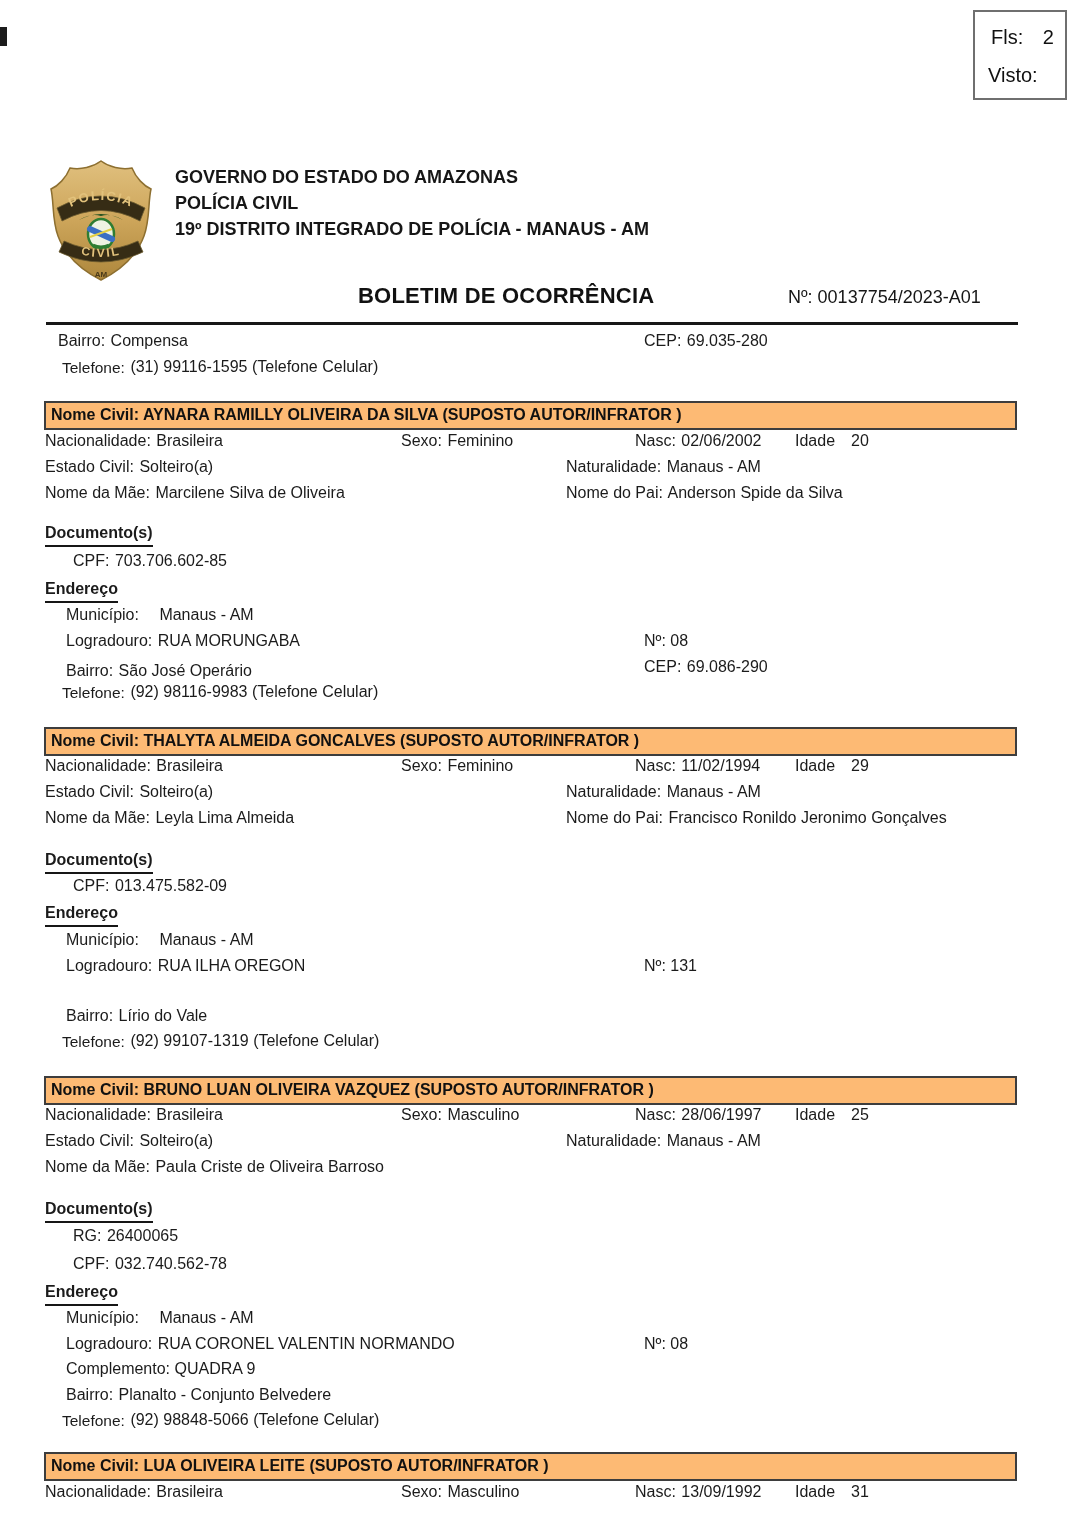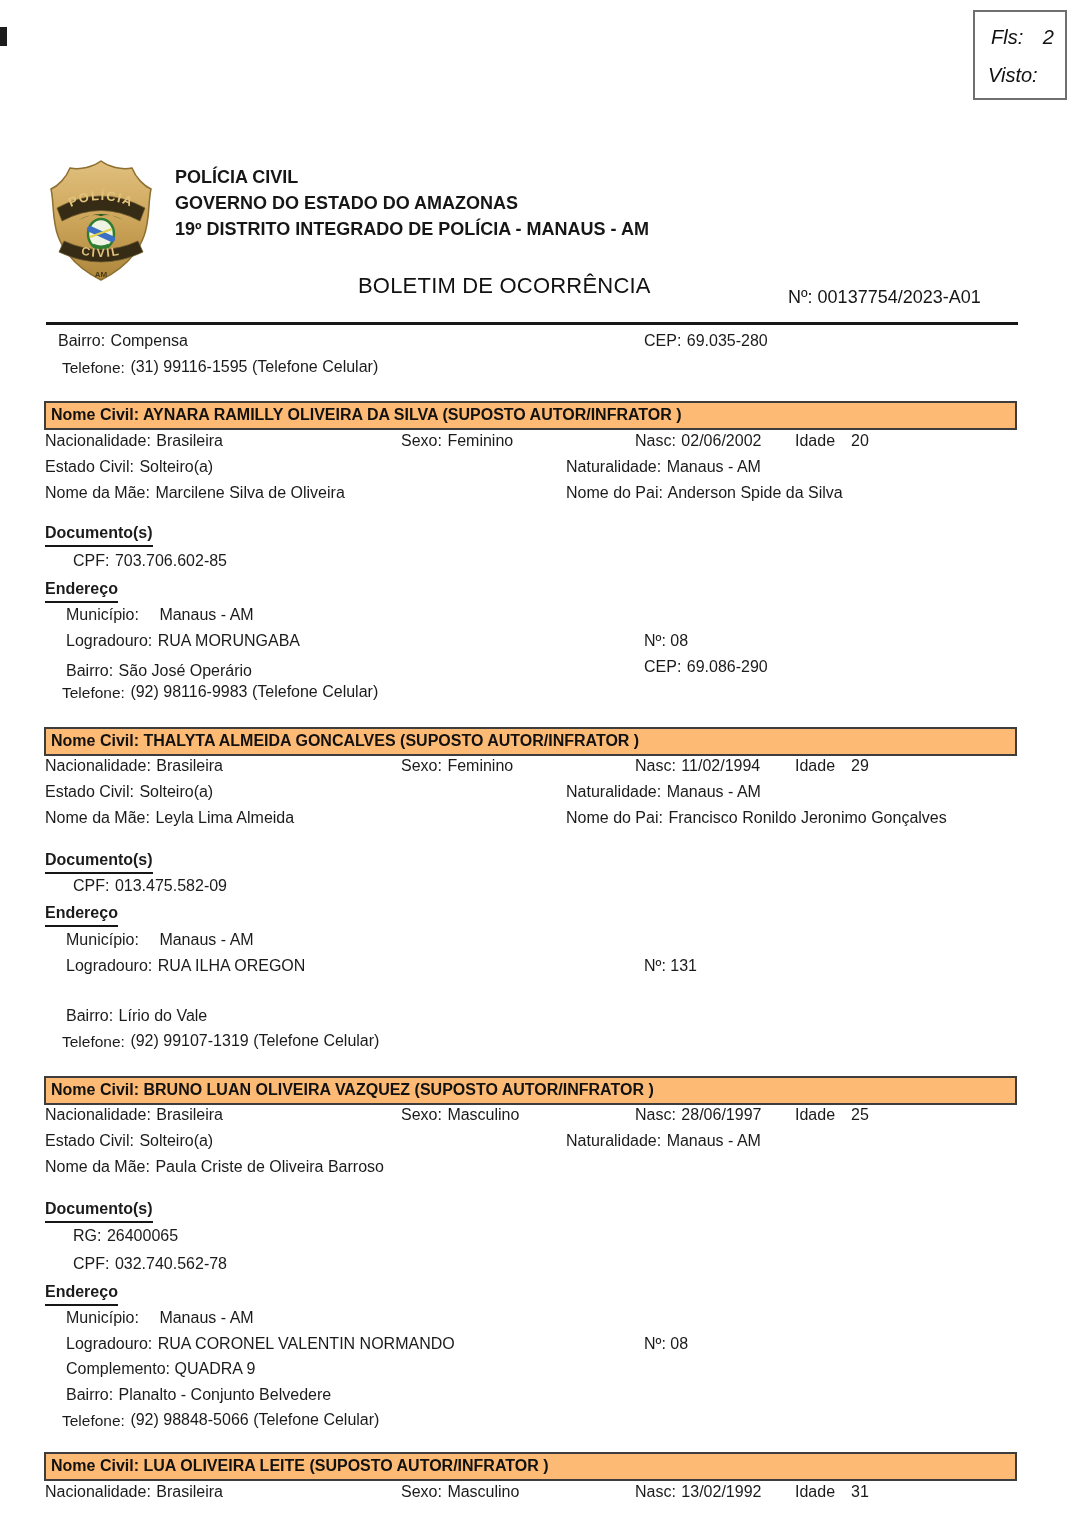--- a/index.html
+++ b/index.html
@@ -13,24 +13,24 @@
   }
   .t{position:absolute;white-space:nowrap;font-size:16px;line-height:20px;}
   .hd{font-weight:700;border-bottom:2px solid #161616;padding-bottom:4px;}
   .lbl{margin-right:1px;}
   .lbl-wide{margin-right:16px;}
   .scan-mark{position:absolute;left:0;top:27px;width:7px;height:19px;background:#1c1c1c;}
   .corner-box{
     position:absolute;left:973px;top:10px;width:90px;height:86px;
     border:2px solid #6f6f6f;background:#fff;
   }
-  .corner-line{position:absolute;font-size:20px;line-height:24px;color:#111;white-space:nowrap;font-style:italic;}
+  .corner-line{position:absolute;font-size:20px;line-height:24px;color:#111;white-space:nowrap;}
   .badge{position:absolute;left:45px;top:158px;width:112px;height:126px;}
   .org{position:absolute;left:175px;top:164px;font-weight:700;font-size:18px;line-height:26px;color:#161616;}
-  .doc-title{position:absolute;left:358px;top:273px;font-size:22px;font-weight:400;letter-spacing:.2px;color:#111;}
+  .doc-title{position:absolute;left:358px;top:283px;font-size:22px;font-weight:700;letter-spacing:.2px;color:#111;}
   .doc-number{position:absolute;left:788px;top:287px;font-size:18px;color:#161616;}
   .rule{position:absolute;left:46px;top:322px;width:972px;height:3px;background:#171717;}
   .ncbox{
     position:absolute;left:44px;width:969px;height:25px;
     border:2px solid #3d3d3d;background:#fdba74;
   }
   .ncbox .nc-text{position:absolute;left:5px;top:3px;font-size:16px;font-weight:700;white-space:nowrap;color:#111;}
   .tel-label{font-size:15.5px;position:relative;top:1px;}
 </style>
 </head>
@@ -71,22 +71,22 @@
     <text font-size="13" font-weight="bold" fill="#e2c27c" letter-spacing="1.5">
       <textPath href="#arcTop" startOffset="50%" text-anchor="middle">POLÍCIA</textPath>
     </text>
     <text font-size="12" font-weight="bold" fill="#e2c27c" letter-spacing="2">
       <textPath href="#arcBot" startOffset="50%" text-anchor="middle">CIVIL</textPath>
     </text>
     <text x="56" y="119" text-anchor="middle" font-size="8" font-weight="bold" fill="#4a3a1a">AM</text>
   </svg>
 
   <div class="org">
+    <div>GOVERNO DO ESTADO DO AMAZONAS</div>
     <div>POLÍCIA CIVIL</div>
-    <div>GOVERNO DO ESTADO DO AMAZONAS</div>
     <div>19º DISTRITO INTEGRADO DE POLÍCIA - MANAUS - AM</div>
   </div>
 
   <div class="doc-title">BOLETIM DE OCORRÊNCIA</div>
   <div class="doc-number">
     <span>Nº:</span>
     <span>00137754/2023-A01</span>
   </div>
   <div class="rule"></div>
 
@@ -325,18 +325,18 @@
   <div class="t" style="left:45px;top:1482px">
     <span class="lbl">Nacionalidade:</span>
     <span>Brasileira</span>
   </div>
   <div class="t" style="left:401px;top:1482px">
     <span class="lbl">Sexo:</span>
     <span>Masculino</span>
   </div>
   <div class="t" style="left:635px;top:1482px">
     <span class="lbl">Nasc:</span>
-    <span>13/02/1992</span>
+    <span>13/09/1992</span>
   </div>
   <div class="t" style="left:795px;top:1482px">Idade</div>
   <div class="t" style="left:851px;top:1482px">31</div>
 
 </div>
 
 </body></html>

